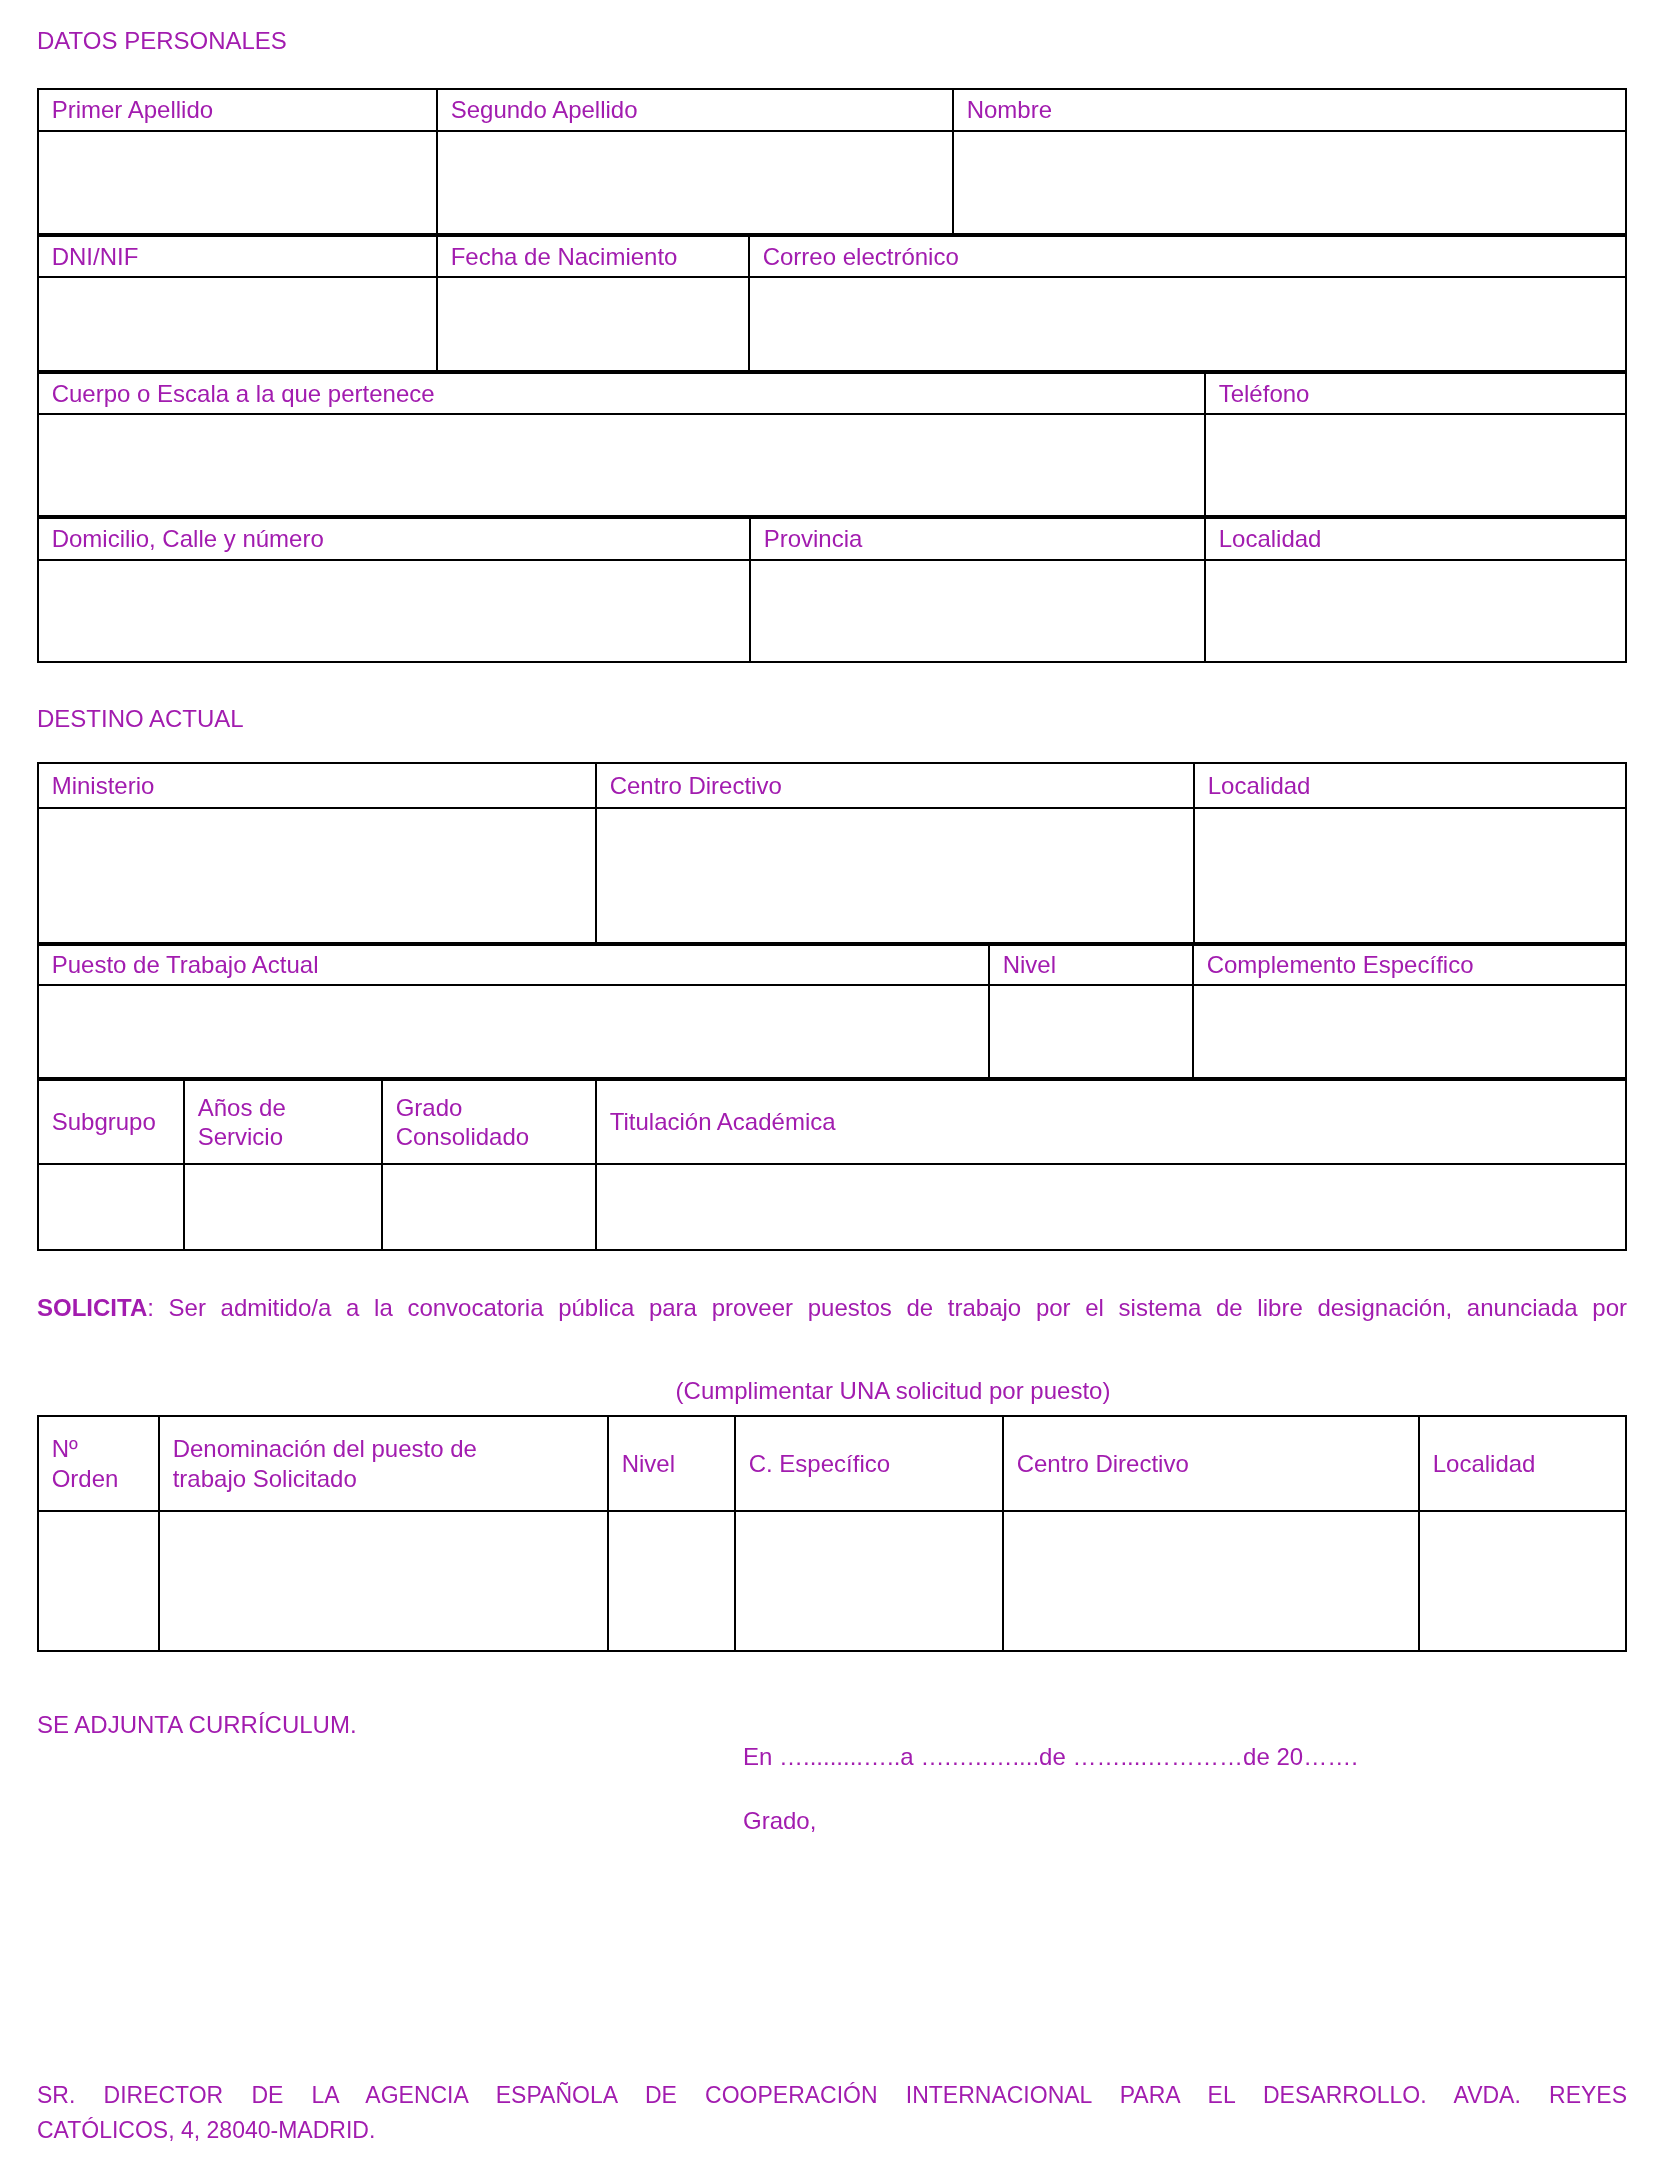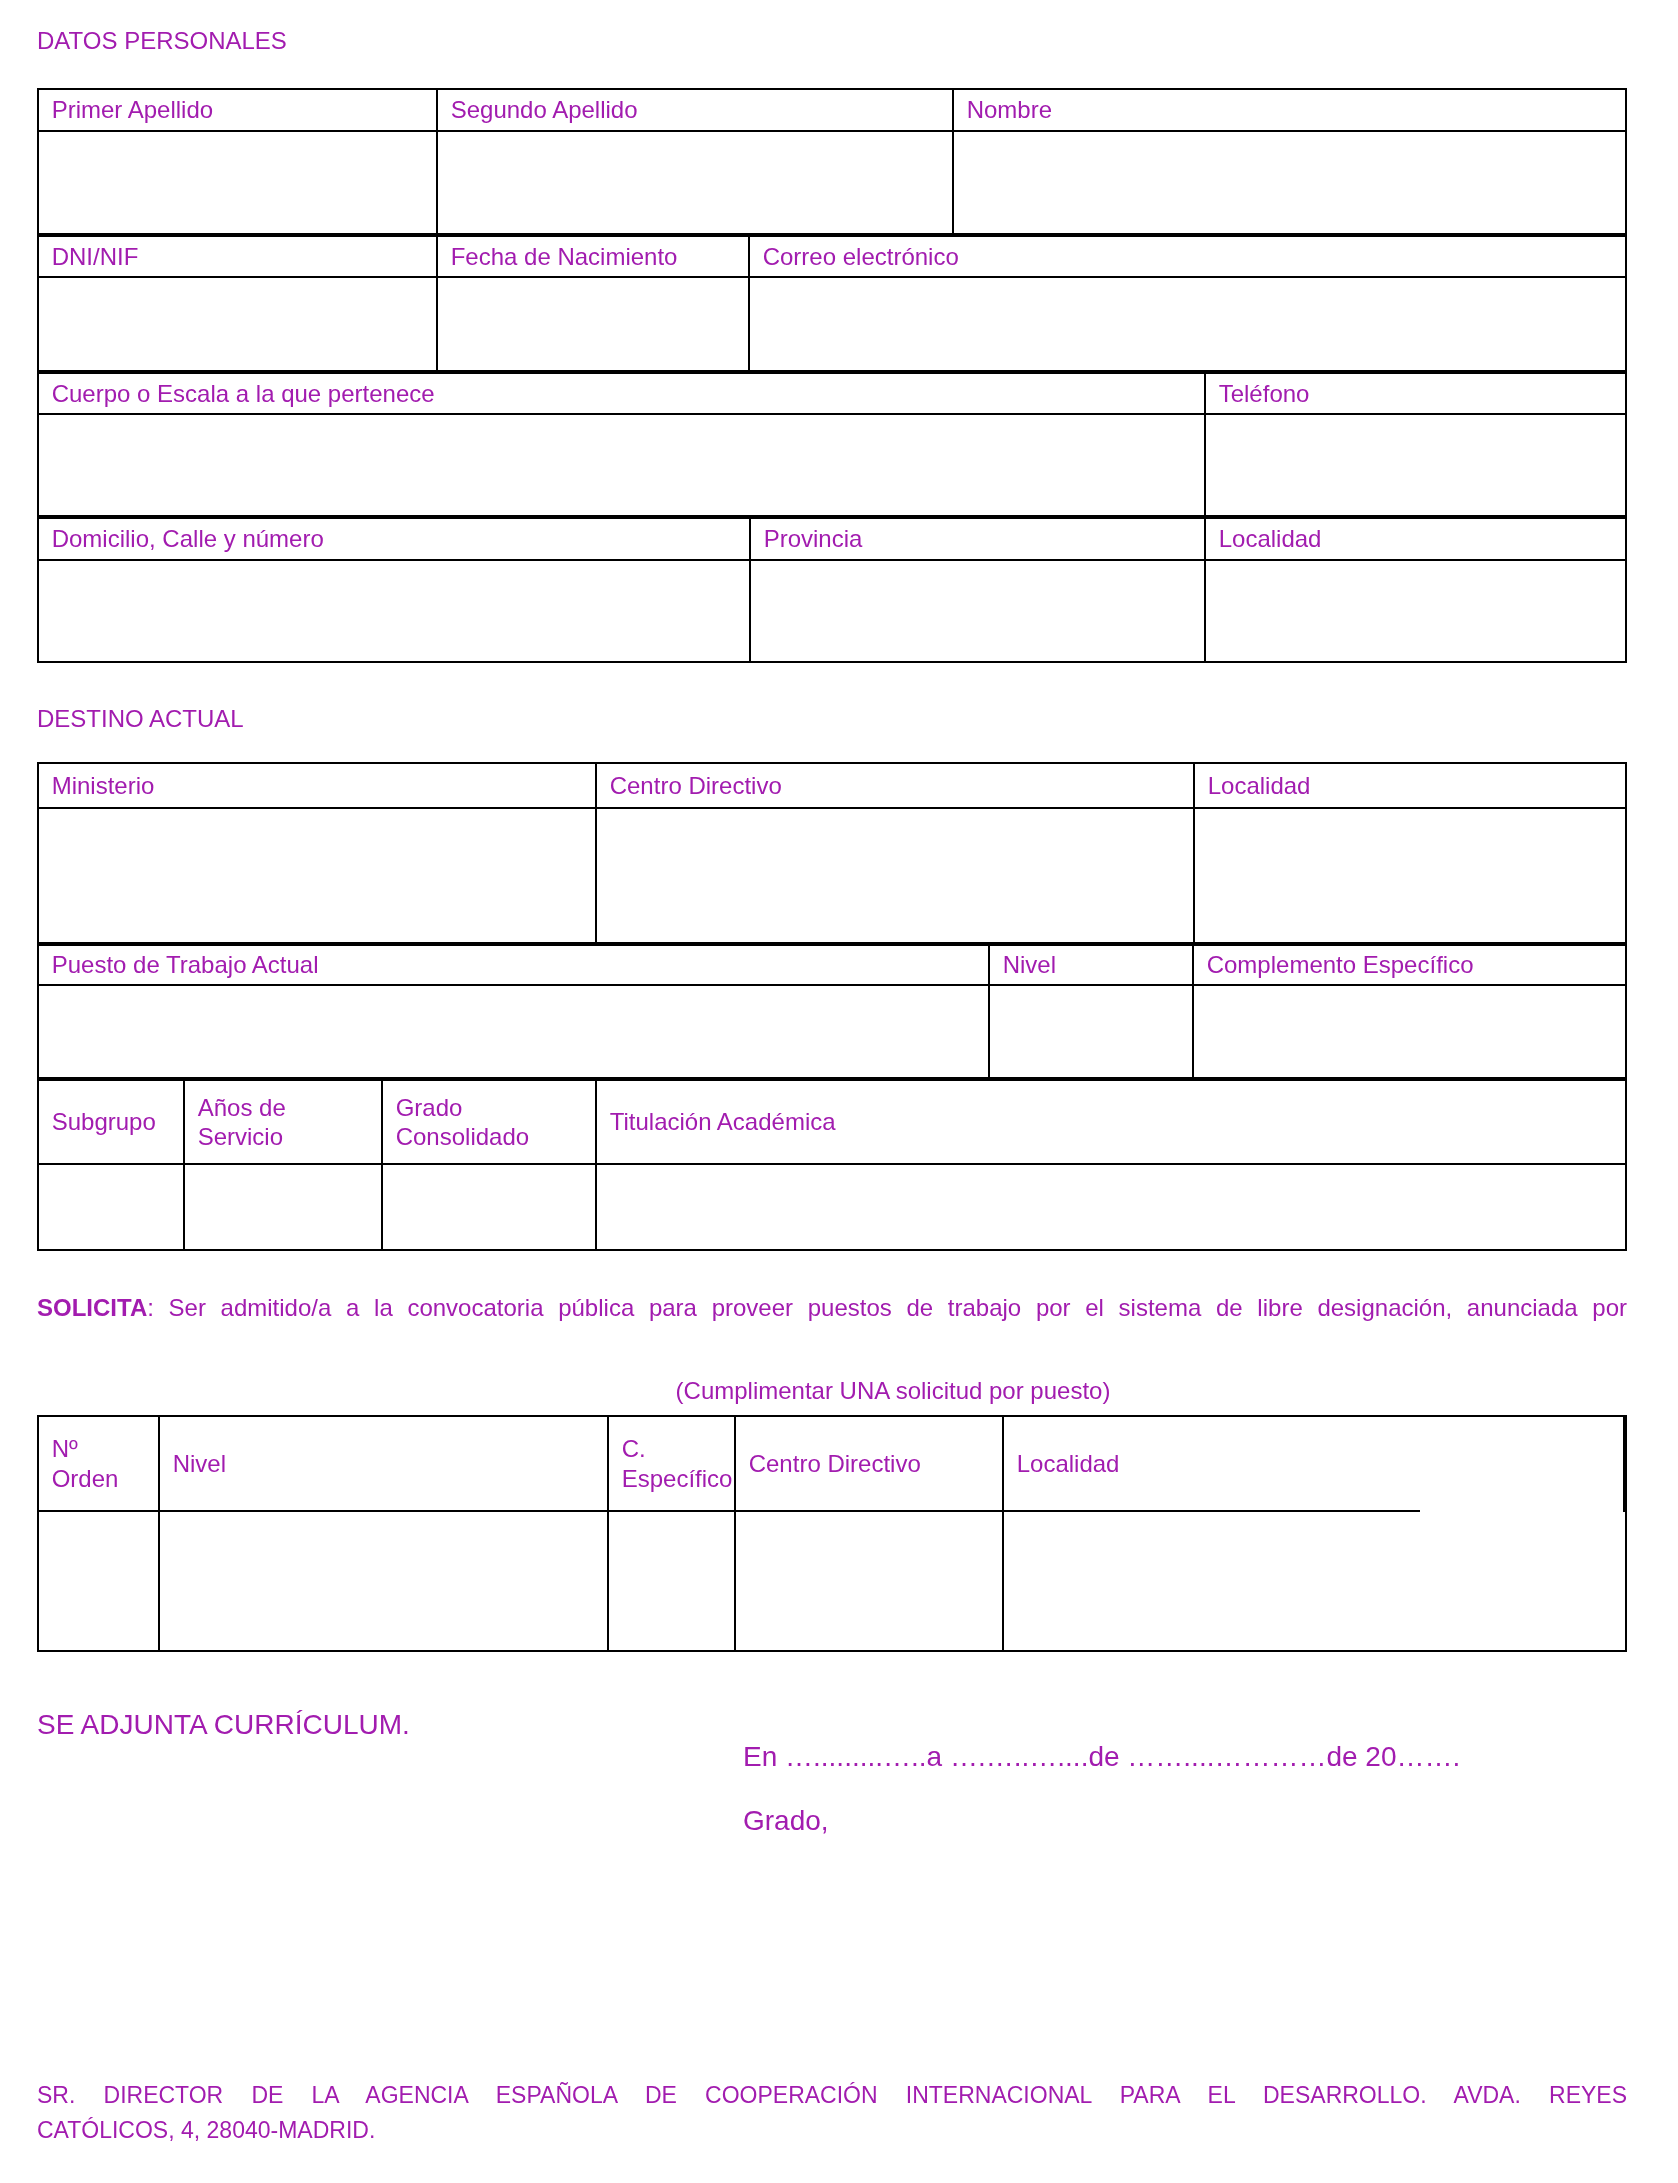--- a/index.html
+++ b/index.html
@@ -60,21 +60,21 @@
   .note{
     position:absolute;
     left:159px;
     width:1468px;
     text-align:center;
     font-size:24px;
     line-height:29px;
   }
   .freetext{
     position:absolute;
-    font-size:28px;
+    font-size:24px;
     line-height:29px;
     white-space:nowrap;
   }
   .footer{
     position:absolute;
     left:37px;
     width:1590px;
     font-size:23px;
     line-height:35px;
   }
@@ -196,20 +196,23 @@
     <div class="jline"><b>SOLICITA</b><span>: Ser admitido/a a la convocatoria pública para proveer puestos de trabajo por el sistema de libre designación, anunciada por</span></div>
   </div>
 
   <div class="note" style="top:1376px">(Cumplimentar UNA solicitud por puesto)</div>
 
   <div class="tbl" style="top:1415px">
     <div class="grp" style="grid-template-columns:121px 449px 127px 268px 416px 1fr;grid-template-rows:95px 138px">
       <div class="hc br">
           <span>Nº Orden</span>
         </div>
+      <div class="hc br w460">
+          <span>Denominación del puesto de trabajo Solicitado</span>
+        </div>
       <div class="hc br">
           <span>Nivel</span>
         </div>
       <div class="hc br">
           <span>C. Específico</span>
         </div>
       <div class="hc br">
           <span>Centro Directivo</span>
         </div>
       <div class="hc">

